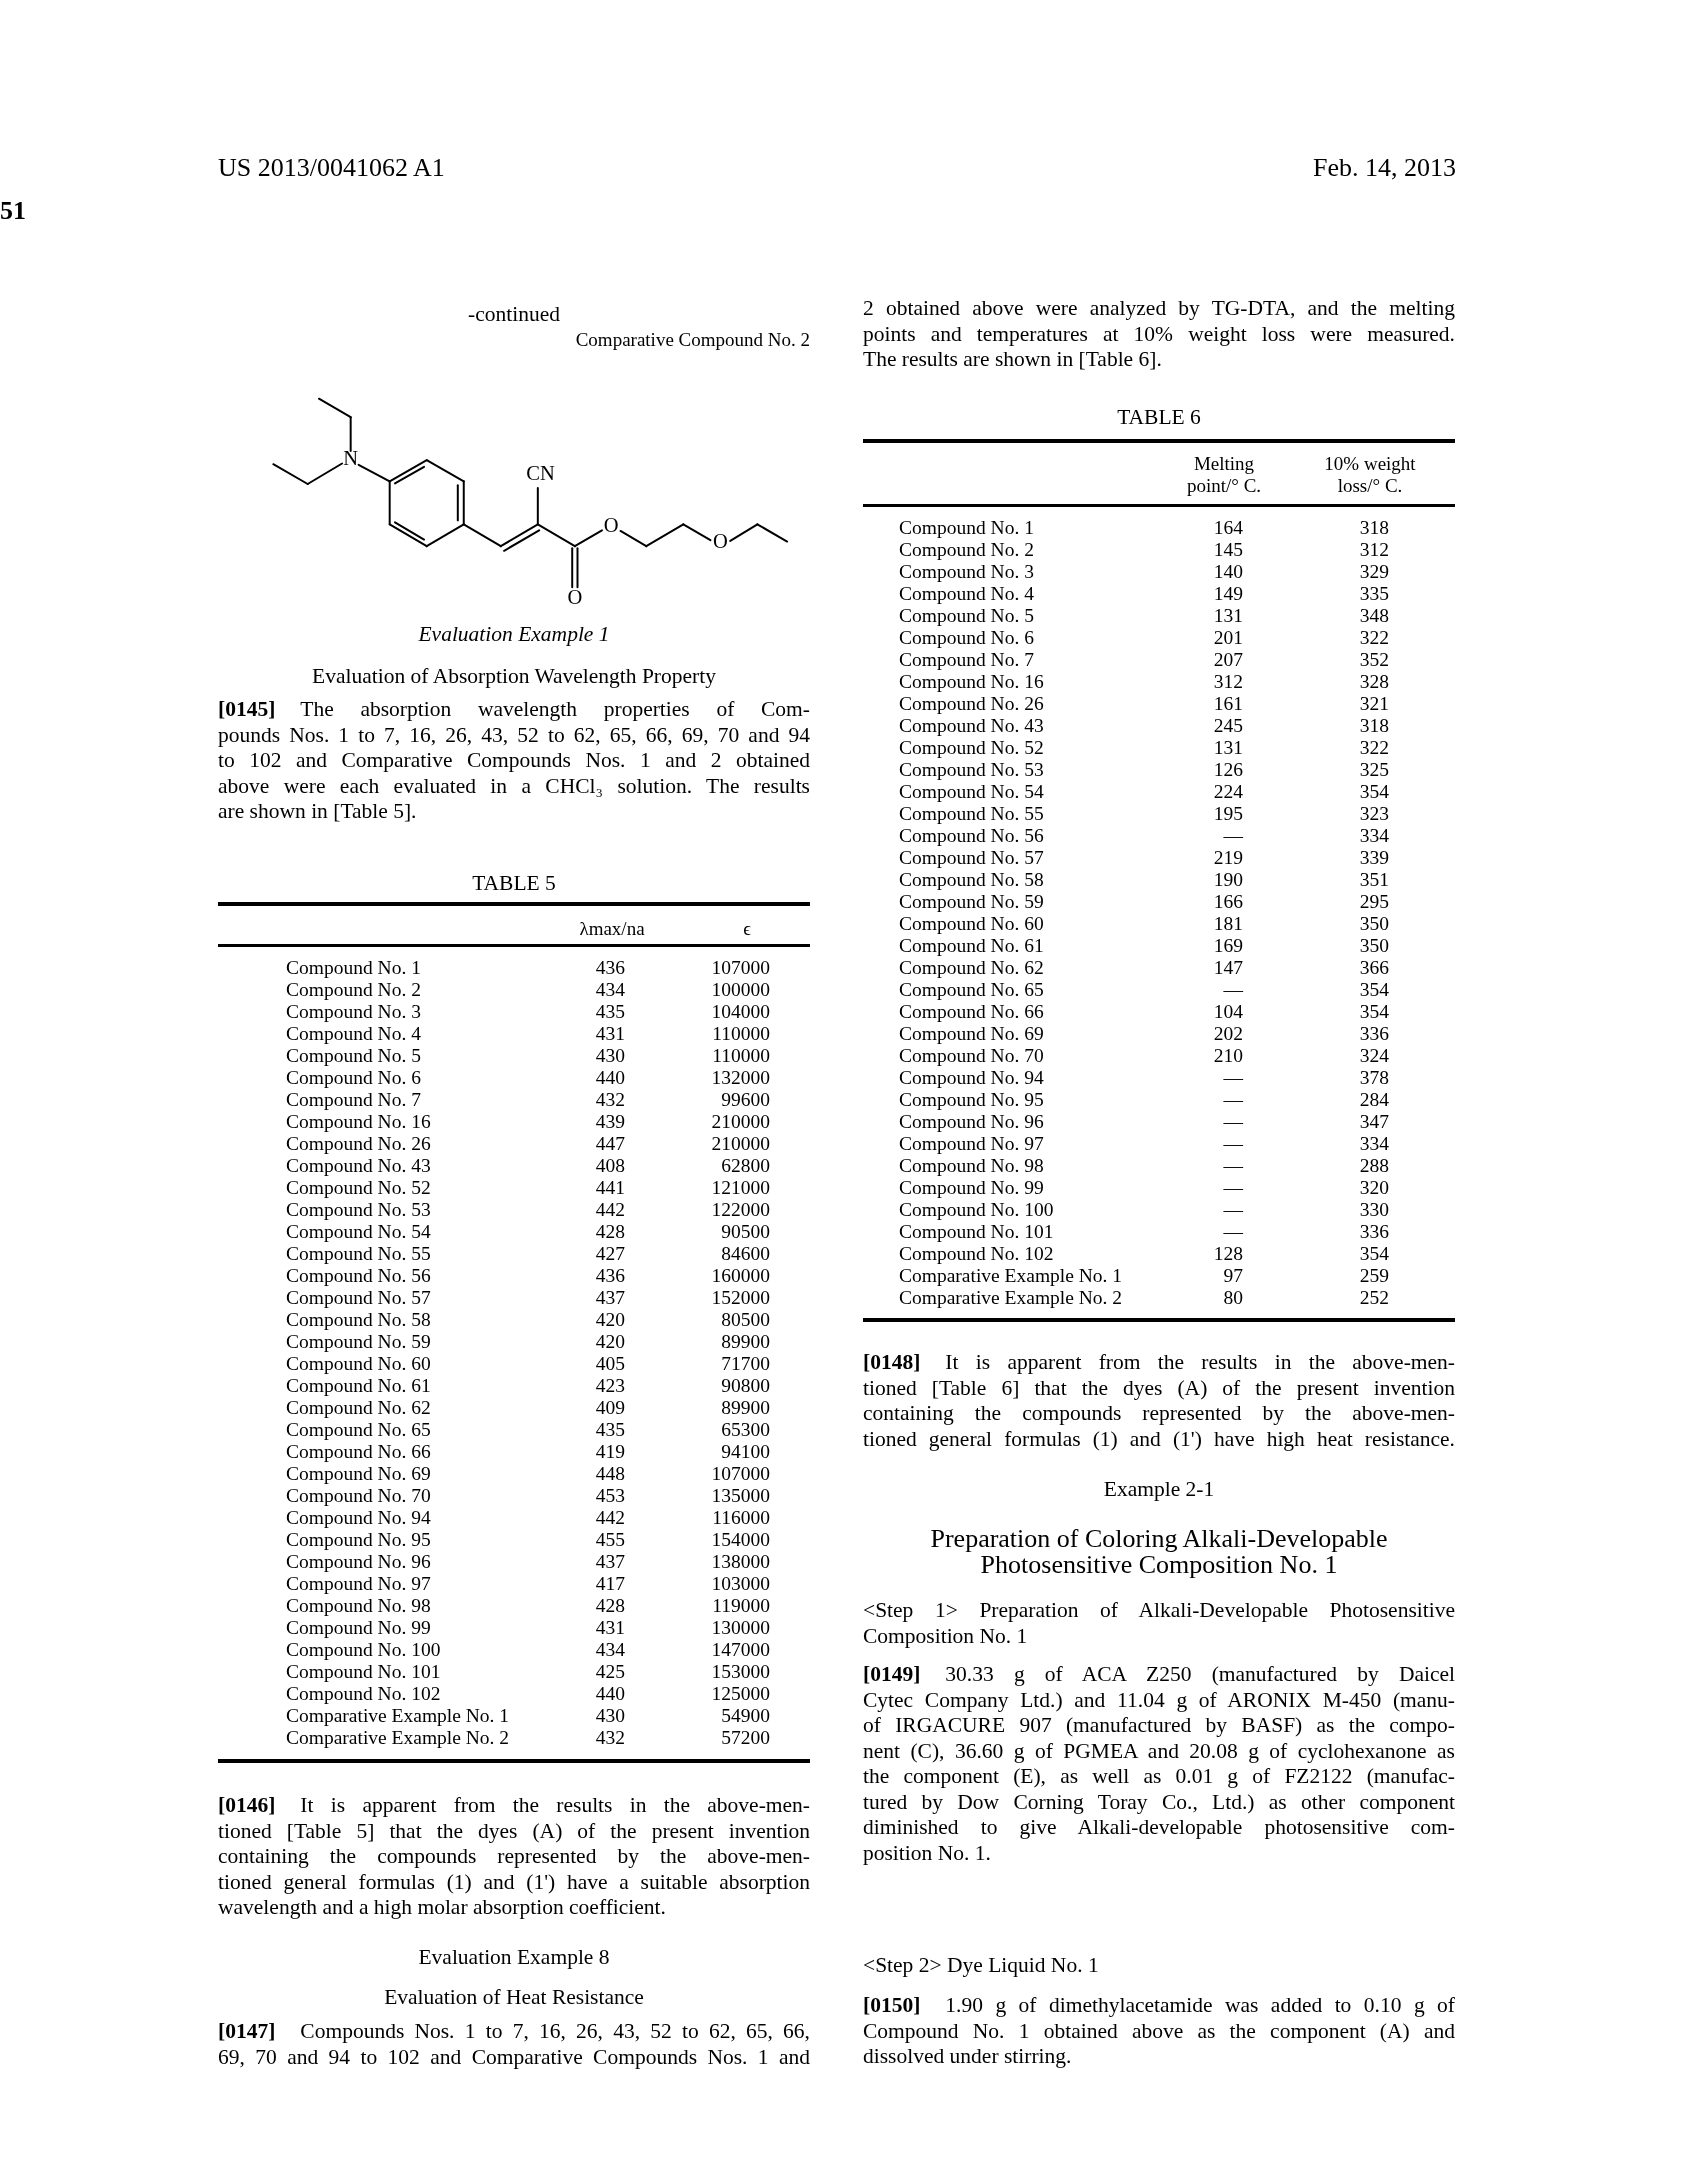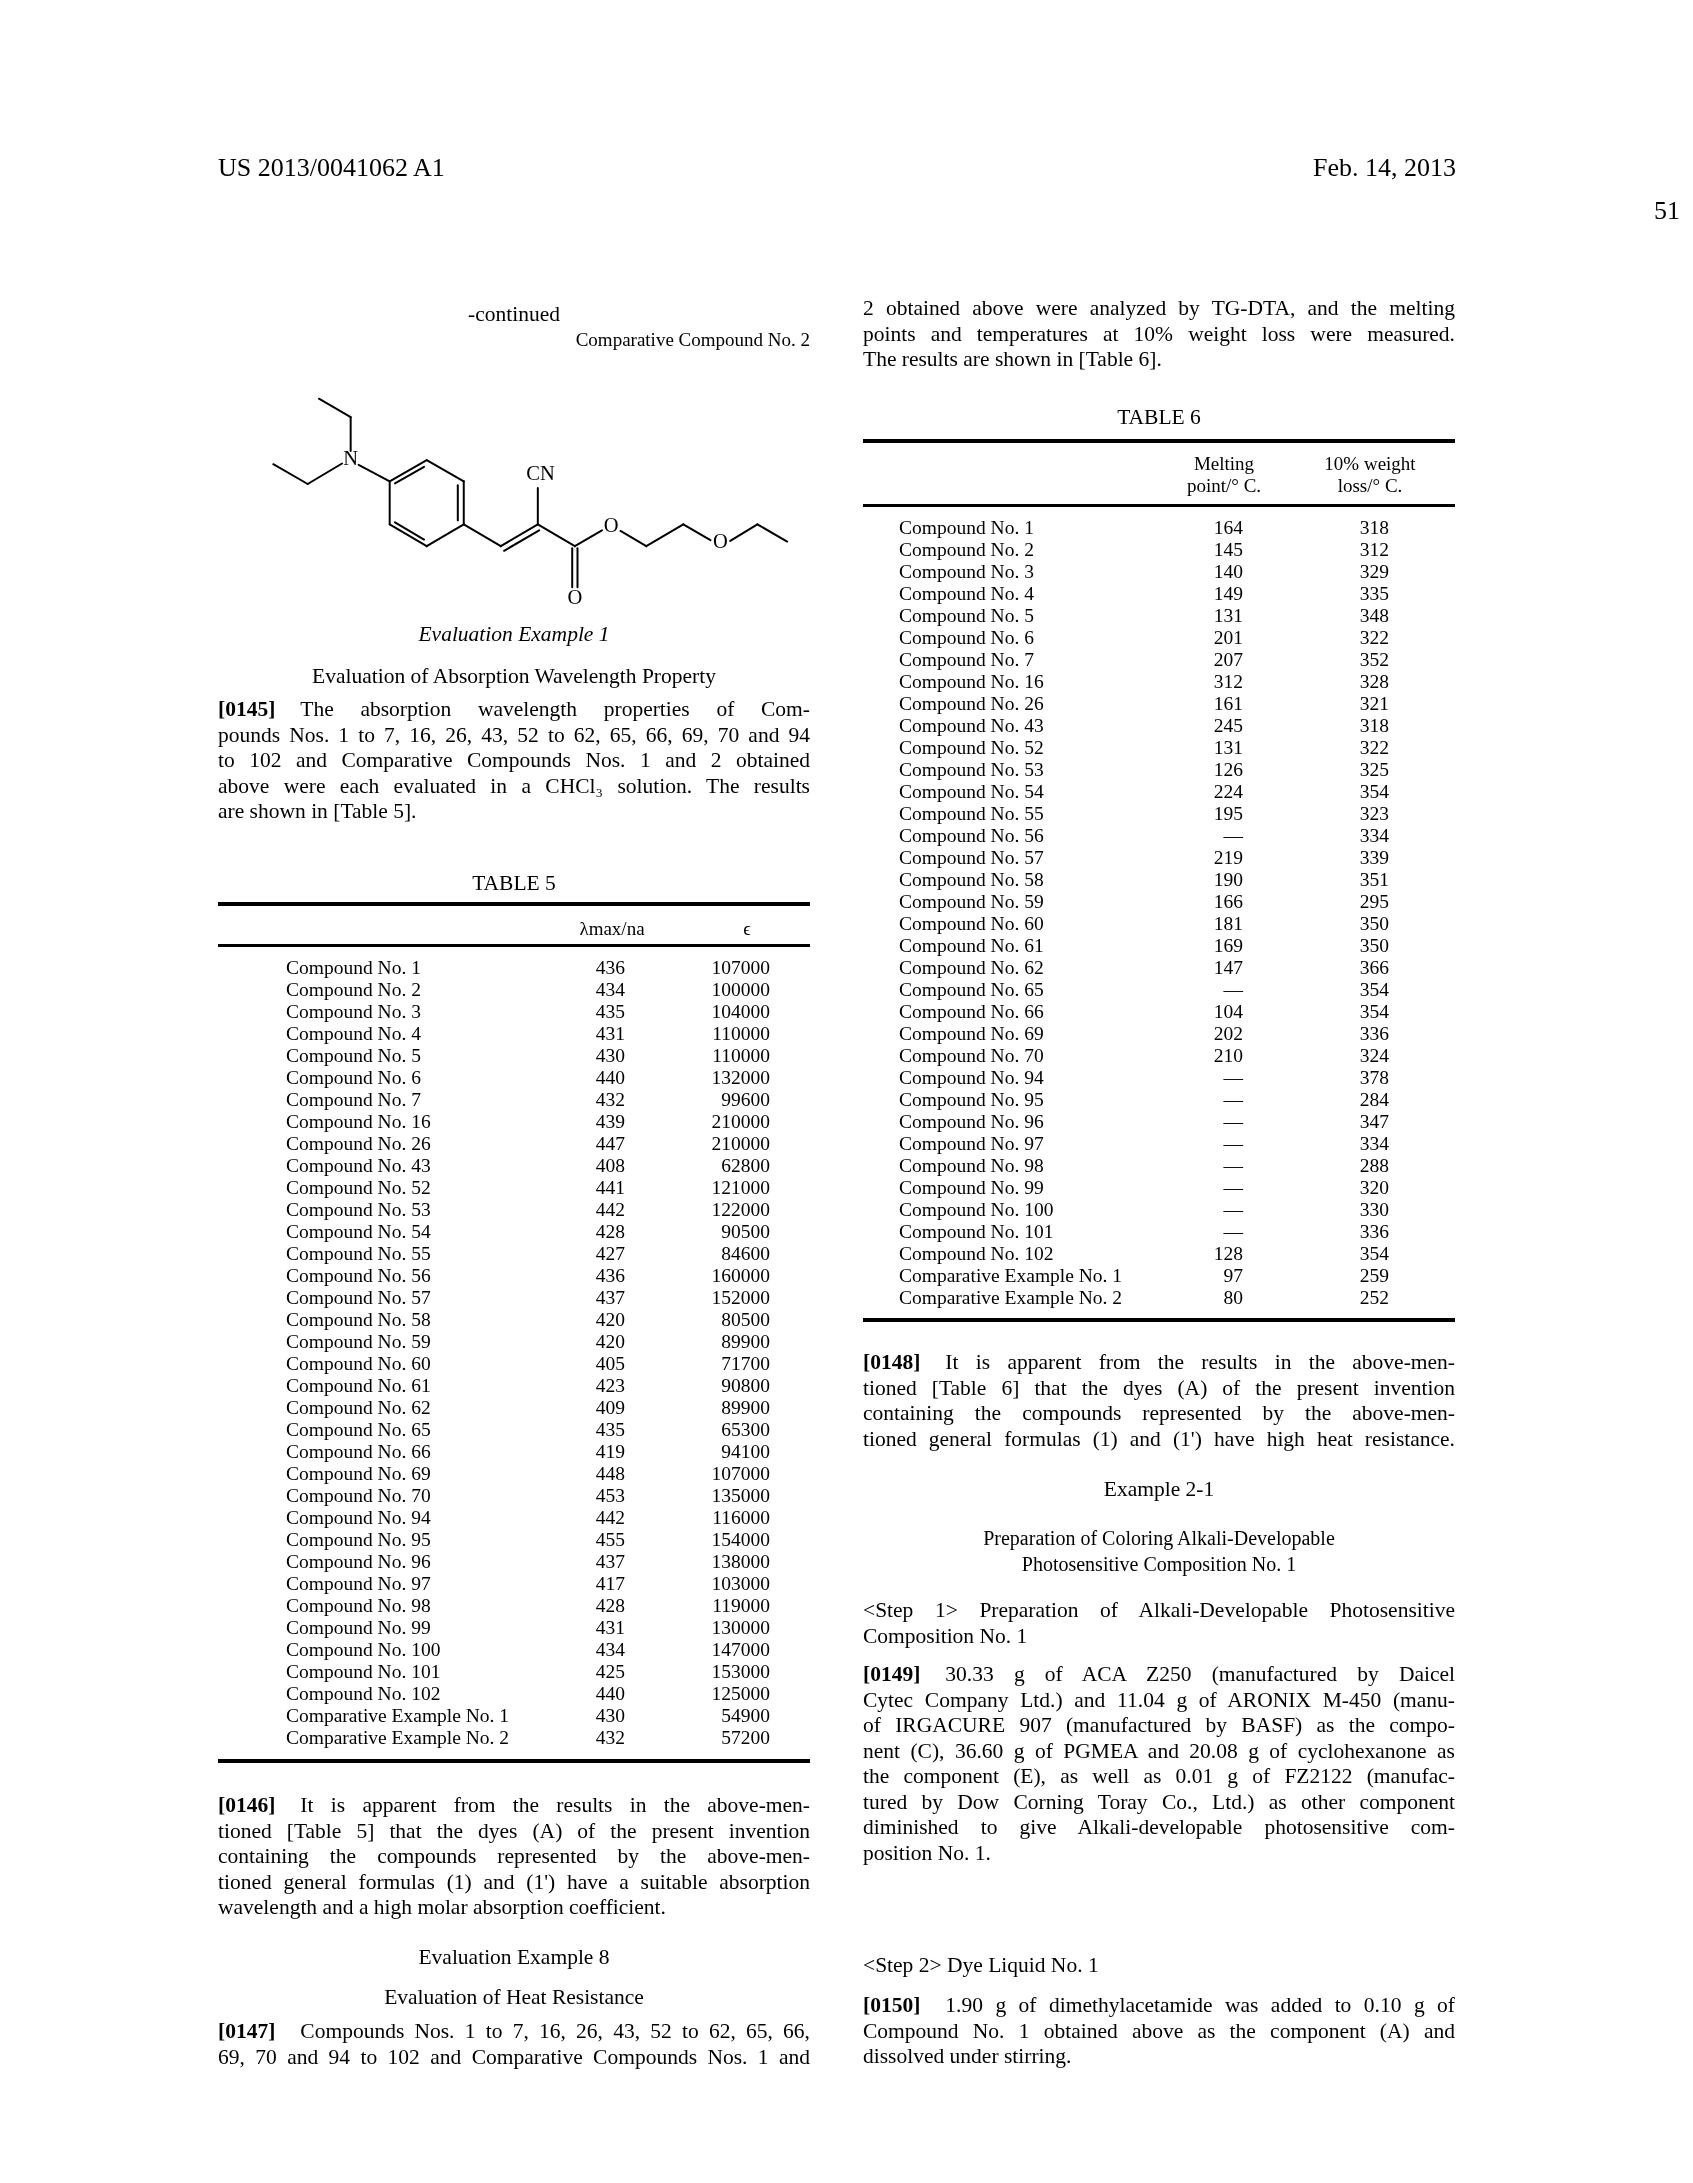--- a/index.html
+++ b/index.html
@@ -25,31 +25,31 @@
   .trow{position:relative;}
   #table5-rows .trow{height:22px;}
   #table6-rows .trow{height:22px;}
   .trow span{position:absolute;top:0;font-size:19.5px;white-space:nowrap;}
   #table5-rows .tname{left:68px;}
   #table5-rows .tv1{right:185px;text-align:right;}
   #table5-rows .tv2{right:40px;text-align:right;}
   #table6-rows .tname{left:36px;}
   #table6-rows .tv1{right:212px;text-align:right;}
   #table6-rows .tv2{right:66px;text-align:right;}
-  .center2{ text-align:center;width:100%;font-size:20px;line-height:25.5px;}
+  .center2{ text-align:center;width:100%;font-size:26px;line-height:25.5px;}
   svg text{font-family:"Liberation Serif","DejaVu Serif",serif;font-size:31px;fill:#000;}
 </style>
 </head>
 <body>
 
 <div class="page">
 
   <div class="abs hdr" style="left:218px;top:153px;">US 2013/0041062 A1</div>
   <div class="abs hdr" style="right:238px;top:153px;">Feb. 14, 2013</div>
-  <div class="abs hdr" style="left:6px;top:196px;width:1674px;text-align:right;">51</div>
+  <div class="abs hdr" style="left:0;top:196px;width:1674px;text-align:left;font-weight:bold;">51</div>
 
   <div class="col" id="leftcol">
 
     <div class="abs heading" style="top:302px;">-continued</div>
     <div class="abs caption" style="top:329px;right:0;text-align:right;">Comparative Compound No. 2</div>
 
     <svg class="abs" style="left:10px;top:361px;" width="576" height="248" viewBox="0 0 870 375">
       <g stroke="#000" stroke-width="3" fill="none" stroke-linecap="round">
 
         <line x1="185" y1="136" x2="185" y2="85"></line>

